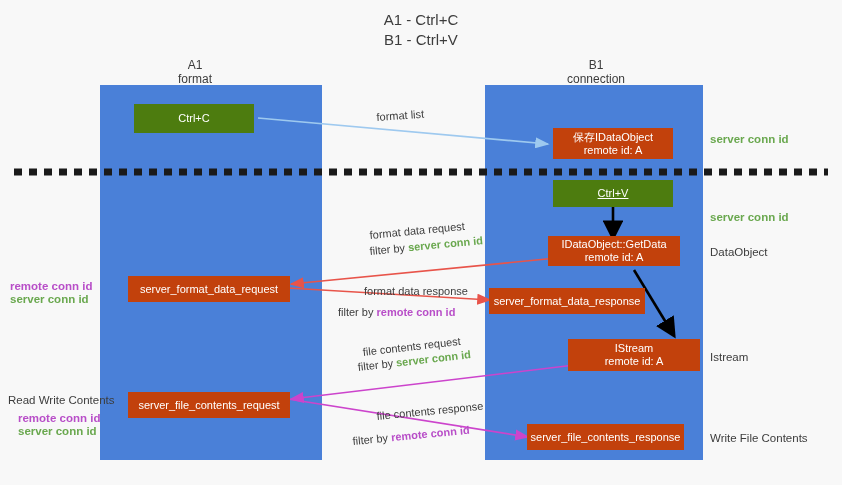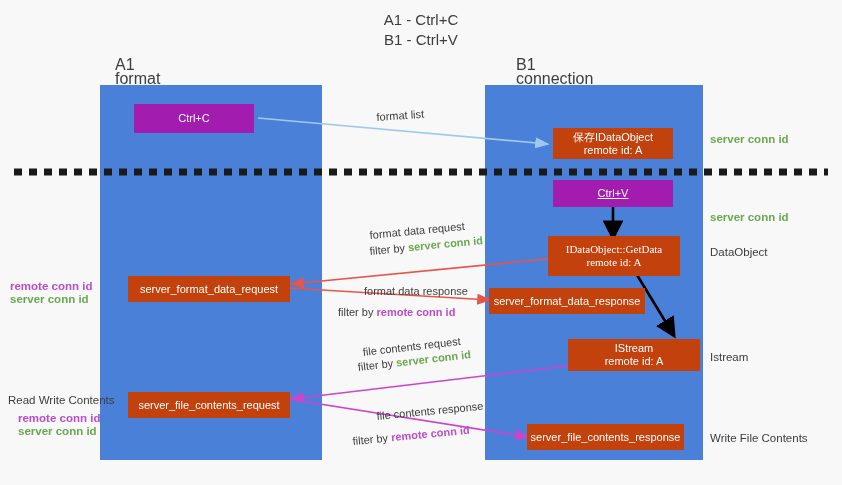--- a/index.html
+++ b/index.html
@@ -14,34 +14,34 @@
   .svg-layer{position:absolute;left:0;top:0;width:842px;height:485px;}
 
   
   .title{
     position:absolute;left:0;top:10px;width:842px;
     text-align:center;color:#3c3c3c;font-size:15px;line-height:20px;
   }
 
   
   .colhead{
-    position:absolute;text-align:left;color:#3c3c3c;
-    font-size:16px;line-height:14px;width:160px;
+    position:absolute;text-align:center;color:#3c3c3c;
+    font-size:12px;line-height:14px;width:160px;
   }
 
   
   .lane{position:absolute;background:#4a80d8;}
 
   
   .box{
     position:absolute;box-sizing:border-box;
     display:flex;align-items:center;justify-content:center;
     text-align:center;color:#ffffff;font-size:11px;line-height:13px;
   }
-  .box.green{background:#a21caf;}
+  .box.green{background:#4d7c0f;}
   .box.orange{background:#c2410c;}
   .box .inner{padding:0 4px;}
 
   
   .lbl{position:absolute;font-size:11.5px;line-height:14px;color:#3c3c3c;white-space:nowrap;}
   .lbl.green{color:#6aa84f;font-weight:bold;}
   .lbl.purple{color:#b84ec8;font-weight:bold;}
   .lbl.blk{color:#3c3c3c;}
 
   
@@ -112,21 +112,21 @@
     <div class="inner">
       <div>保存IDataObject</div>
       <div>remote id: A</div>
     </div>
   </div>
 
   <div class="box green" style="left:553px;top:180px;width:120px;height:27px;text-decoration:underline;">
     <span class="inner">Ctrl+V</span>
   </div>
 
-  <div class="box orange" style="left:548px;top:236px;width:132px;height:40px;font-family:Liberation Serif, serif;">
+  <div class="box orange" style="left:548px;top:236px;width:132px;height:30px;">
     <div class="inner">
       <div>IDataObject::GetData</div>
       <div>remote id: A</div>
     </div>
   </div>
 
   <div class="box orange" style="left:489px;top:288px;width:156px;height:26px;">
     <span class="inner">server_format_data_response</span>
   </div>
 

